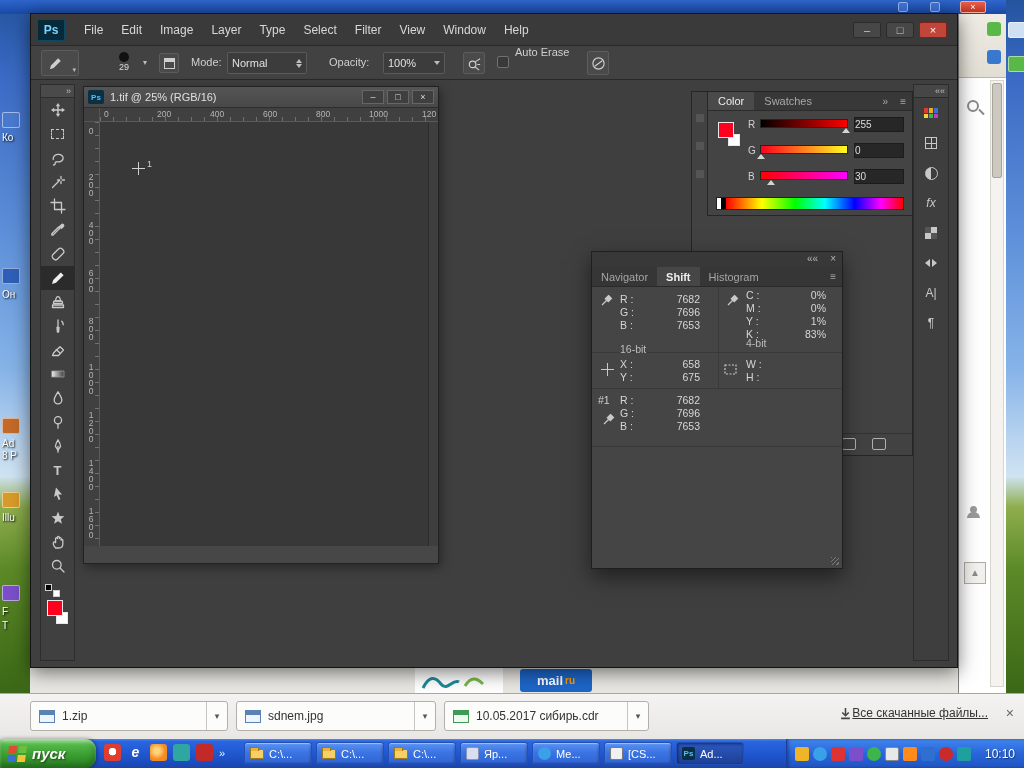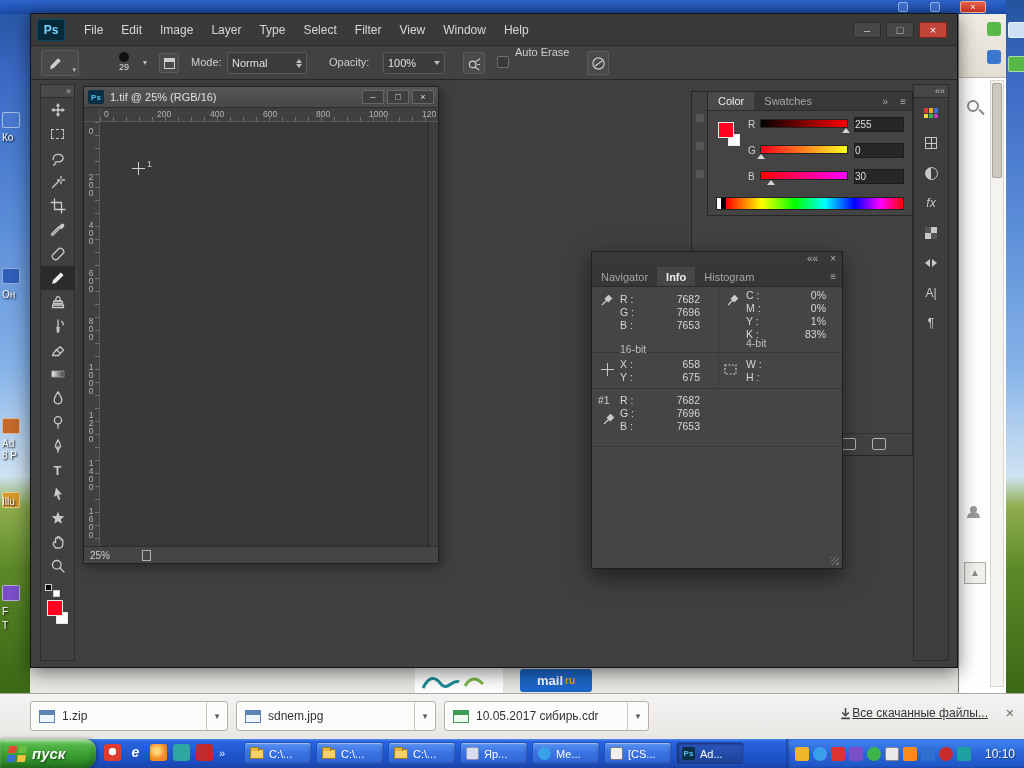--- a/index.html
+++ b/index.html
@@ -198,21 +198,21 @@
 <div class="desktop">
 
   <span class="dsk-ico" style="left:2px;top:112px;background:#4a7ad0"></span>
   <span class="dsk-lbl" style="left:2px;top:132px">Ко</span>
   <span class="dsk-ico" style="left:2px;top:268px;background:#2f5fb8"></span>
   <span class="dsk-lbl" style="left:2px;top:289px">Он</span>
   <span class="dsk-ico" style="left:2px;top:418px;background:#c46a2a"></span>
   <span class="dsk-lbl" style="left:2px;top:438px">Ad</span>
   <span class="dsk-lbl" style="left:2px;top:450px">8 P</span>
   <span class="dsk-ico" style="left:2px;top:492px;background:#d89a2a"></span>
-  <span class="dsk-lbl" style="left:2px;top:496px">Illu</span>
+  <span class="dsk-lbl" style="left:2px;top:512px">Illu</span>
   <span class="dsk-ico" style="left:2px;top:585px;background:#7a4fc9"></span>
   <span class="dsk-lbl" style="left:2px;top:606px">F</span>
   <span class="dsk-lbl" style="left:2px;top:620px">T</span>
 
   <span class="dsk-ico" style="left:1008px;top:22px;background:#cfe0f4"></span>
   <span class="dsk-ico" style="left:1008px;top:56px;background:#58b848"></span>
 </div>
 
 <div class="xp-top">
   <span class="xp-btn" style="left:898px"></span>
@@ -463,24 +463,20 @@
       <span style="top:240px">1000</span>
       <span style="top:288px">1200</span>
       <span style="top:336px">1400</span>
       <span style="top:384px">1600</span>
     </div>
     <div class="canvas">
       <span class="xhair"></span>
       <span class="xhair-lbl">1</span>
     </div>
     <div class="doc-vsb"></div>
-    <div class="doc-status">
-      <span style="position:absolute;left:6px;top:3px">25%</span>
-      <span class="pageico"></span>
-    </div>
   </div>
 
   <div class="lpanel">
     <span class="sliver-sq" style="top:22px"></span>
     <span class="sliver-sq" style="top:50px"></span>
     <span class="sliver-sq" style="top:78px"></span>
     <div class="lfoot">
       <span class="lf-ic" style="left:150px"></span>
       <span class="lf-ic" style="left:180px"></span>
     </div>
@@ -510,21 +506,21 @@
     <div class="spectrum"></div>
   </div>
 
   <div class="ipanel">
     <div class="ip-head">
       <span style="right:24px">««</span>
       <span style="right:6px">×</span>
     </div>
     <div class="ip-tabs">
       <span class="itab">Navigator</span>
-      <span class="itab active">Info</span>
+      <span class="itab active">Shift</span>
       <span class="itab">Histogram</span>
       <span class="ip-menu">≡</span>
     </div>
     <div class="ip-body">
       <div class="isec" style="height:66px">
         <svg class="isvg" style="left:8px;top:7px" viewBox="0 0 13 13">
             <path d="M2 11l4.5-4.5M8.5 1.5l3 3-3.2 3.2-3-3z" fill="#c9c9c9"></path>
           </svg>
         <div style="position:absolute;left:28px;top:6px">
           <div class="irow"><span>R :</span><span class="val">7682</span></div>

